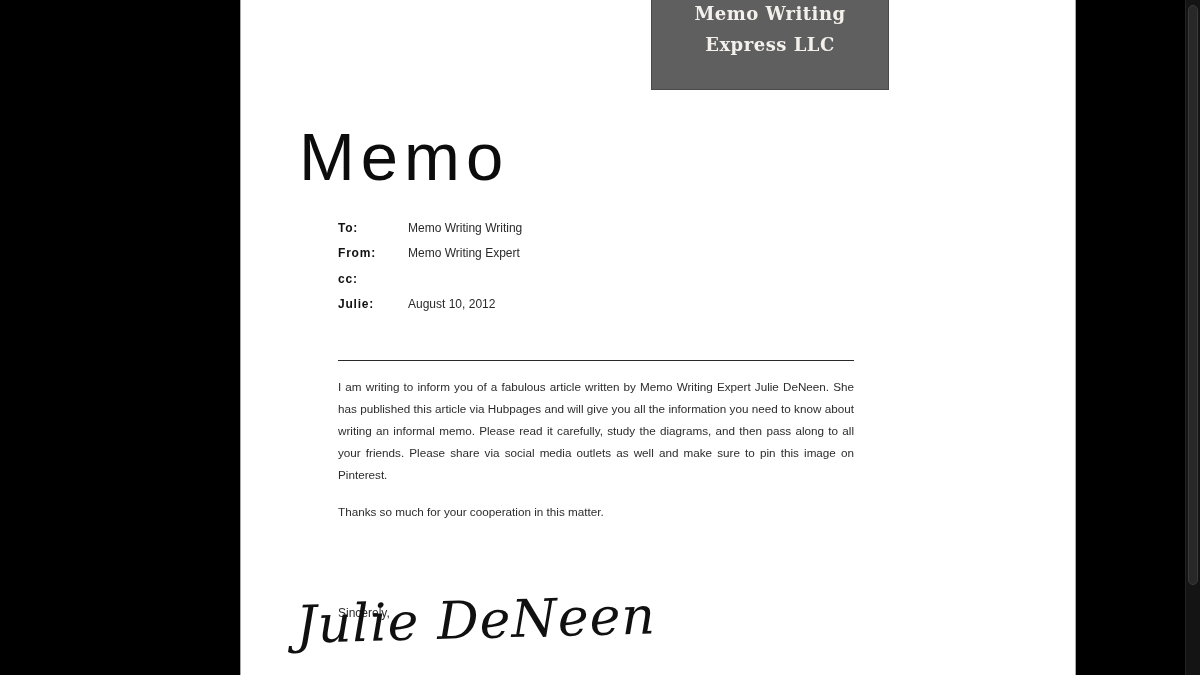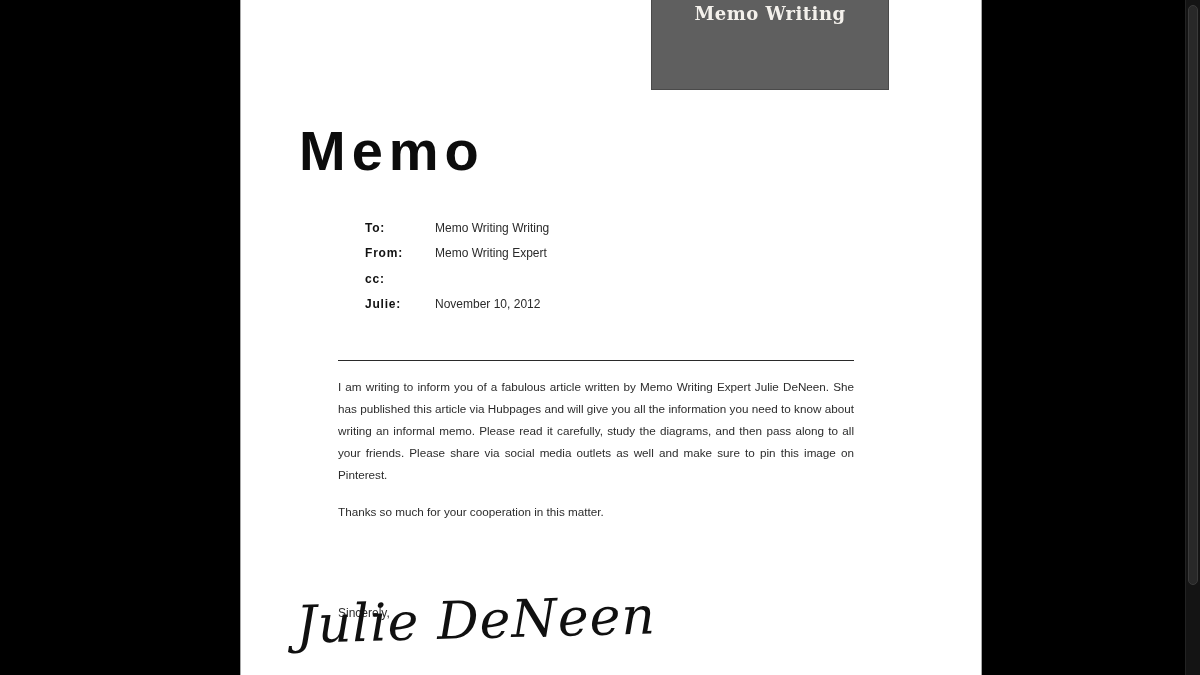--- a/index.html
+++ b/index.html
@@ -6,21 +6,21 @@
   html, body { width: 1200px; height: 675px; }
   body {
     position: relative;
     background: #000000;
     overflow: hidden;
     font-family: "Liberation Sans", sans-serif;
   }
   .page {
     position: absolute;
     left: 240px; top: 0;
-    width: 742px; height: 675px;
+    width: 836px; height: 675px;
     background: #ffffff;
     border-left: 1px solid #a8a8a8;
     border-right: 1px solid #a8a8a8;
   }
   .logo {
     position: absolute;
     left: 410px; top: 0;
     width: 238px; height: 90px;
     background: #5f5f5f;
     border: 1px solid #4a4a4a;
@@ -28,32 +28,32 @@
     text-align: center;
     font-family: "DejaVu Serif", serif;
     font-weight: bold;
     color: #f4f1ec;
   }
   .logo-line1 { margin-top: 3px; font-size: 18px; letter-spacing: 0.5px; }
   .logo-line2 { margin-top: 10px; font-size: 18px; letter-spacing: 0.5px; }
   .memo-title {
     position: absolute;
     left: 58px; top: 118px;
-    font-size: 56px;
-    font-weight: bold;
+    font-size: 67px;
+    font-weight: normal;
     letter-spacing: 6px;
     color: #0c0c0c;
   }
   .fields {
     position: absolute;
     left: 97px; top: 221px;
     font-size: 12px;
     color: #1f1f1f;
   }
-  .field-row { height: 25.4px; display: flex; margin-left: 27px; }
+  .field-row { height: 25.4px; display: flex; }
   .field-label { width: 70px; font-weight: bold; letter-spacing: 0.8px; color: #111; }
   .field-value { color: #2a2a2a; }
   .rule {
     position: absolute;
     left: 97px; top: 360px;
     width: 516px; height: 0;
     border-top: 1.3px solid #2a2a2a;
   }
   .memo-body {
     position: absolute;
@@ -98,39 +98,40 @@
     border-radius: 6px;
   }
 </style>
 </head>
 <body>
 
 <div class="page">
 
   <div class="logo">
     <div class="logo-line1">Memo Writing</div>
+    <div class="logo-line2">Express LLC</div>
   </div>
 
   <div class="memo-title">Memo</div>
 
   <div class="fields">
     <div class="field-row">
       <span class="field-label">To:</span>
       <span class="field-value">Memo Writing Writing</span>
     </div>
     <div class="field-row">
       <span class="field-label">From:</span>
       <span class="field-value">Memo Writing Expert</span>
     </div>
     <div class="field-row">
       <span class="field-label">cc:</span>
     </div>
     <div class="field-row">
       <span class="field-label">Julie:</span>
-      <span class="field-value">November 10, 2012</span>
+      <span class="field-value">August 10, 2012</span>
     </div>
   </div>
 
   <div class="rule"></div>
 
   <div class="memo-body">
     <p>I am writing to inform you of a fabulous article written by Memo Writing Expert Julie DeNeen. She has published this article via Hubpages and will give you all the information you need to know about writing an informal memo. Please read it carefully, study the diagrams, and then pass along to all your friends. Please share via social media outlets as well and make sure to pin this image on Pinterest.</p>
     <p>Thanks so much for your cooperation in this matter.</p>
   </div>
 

